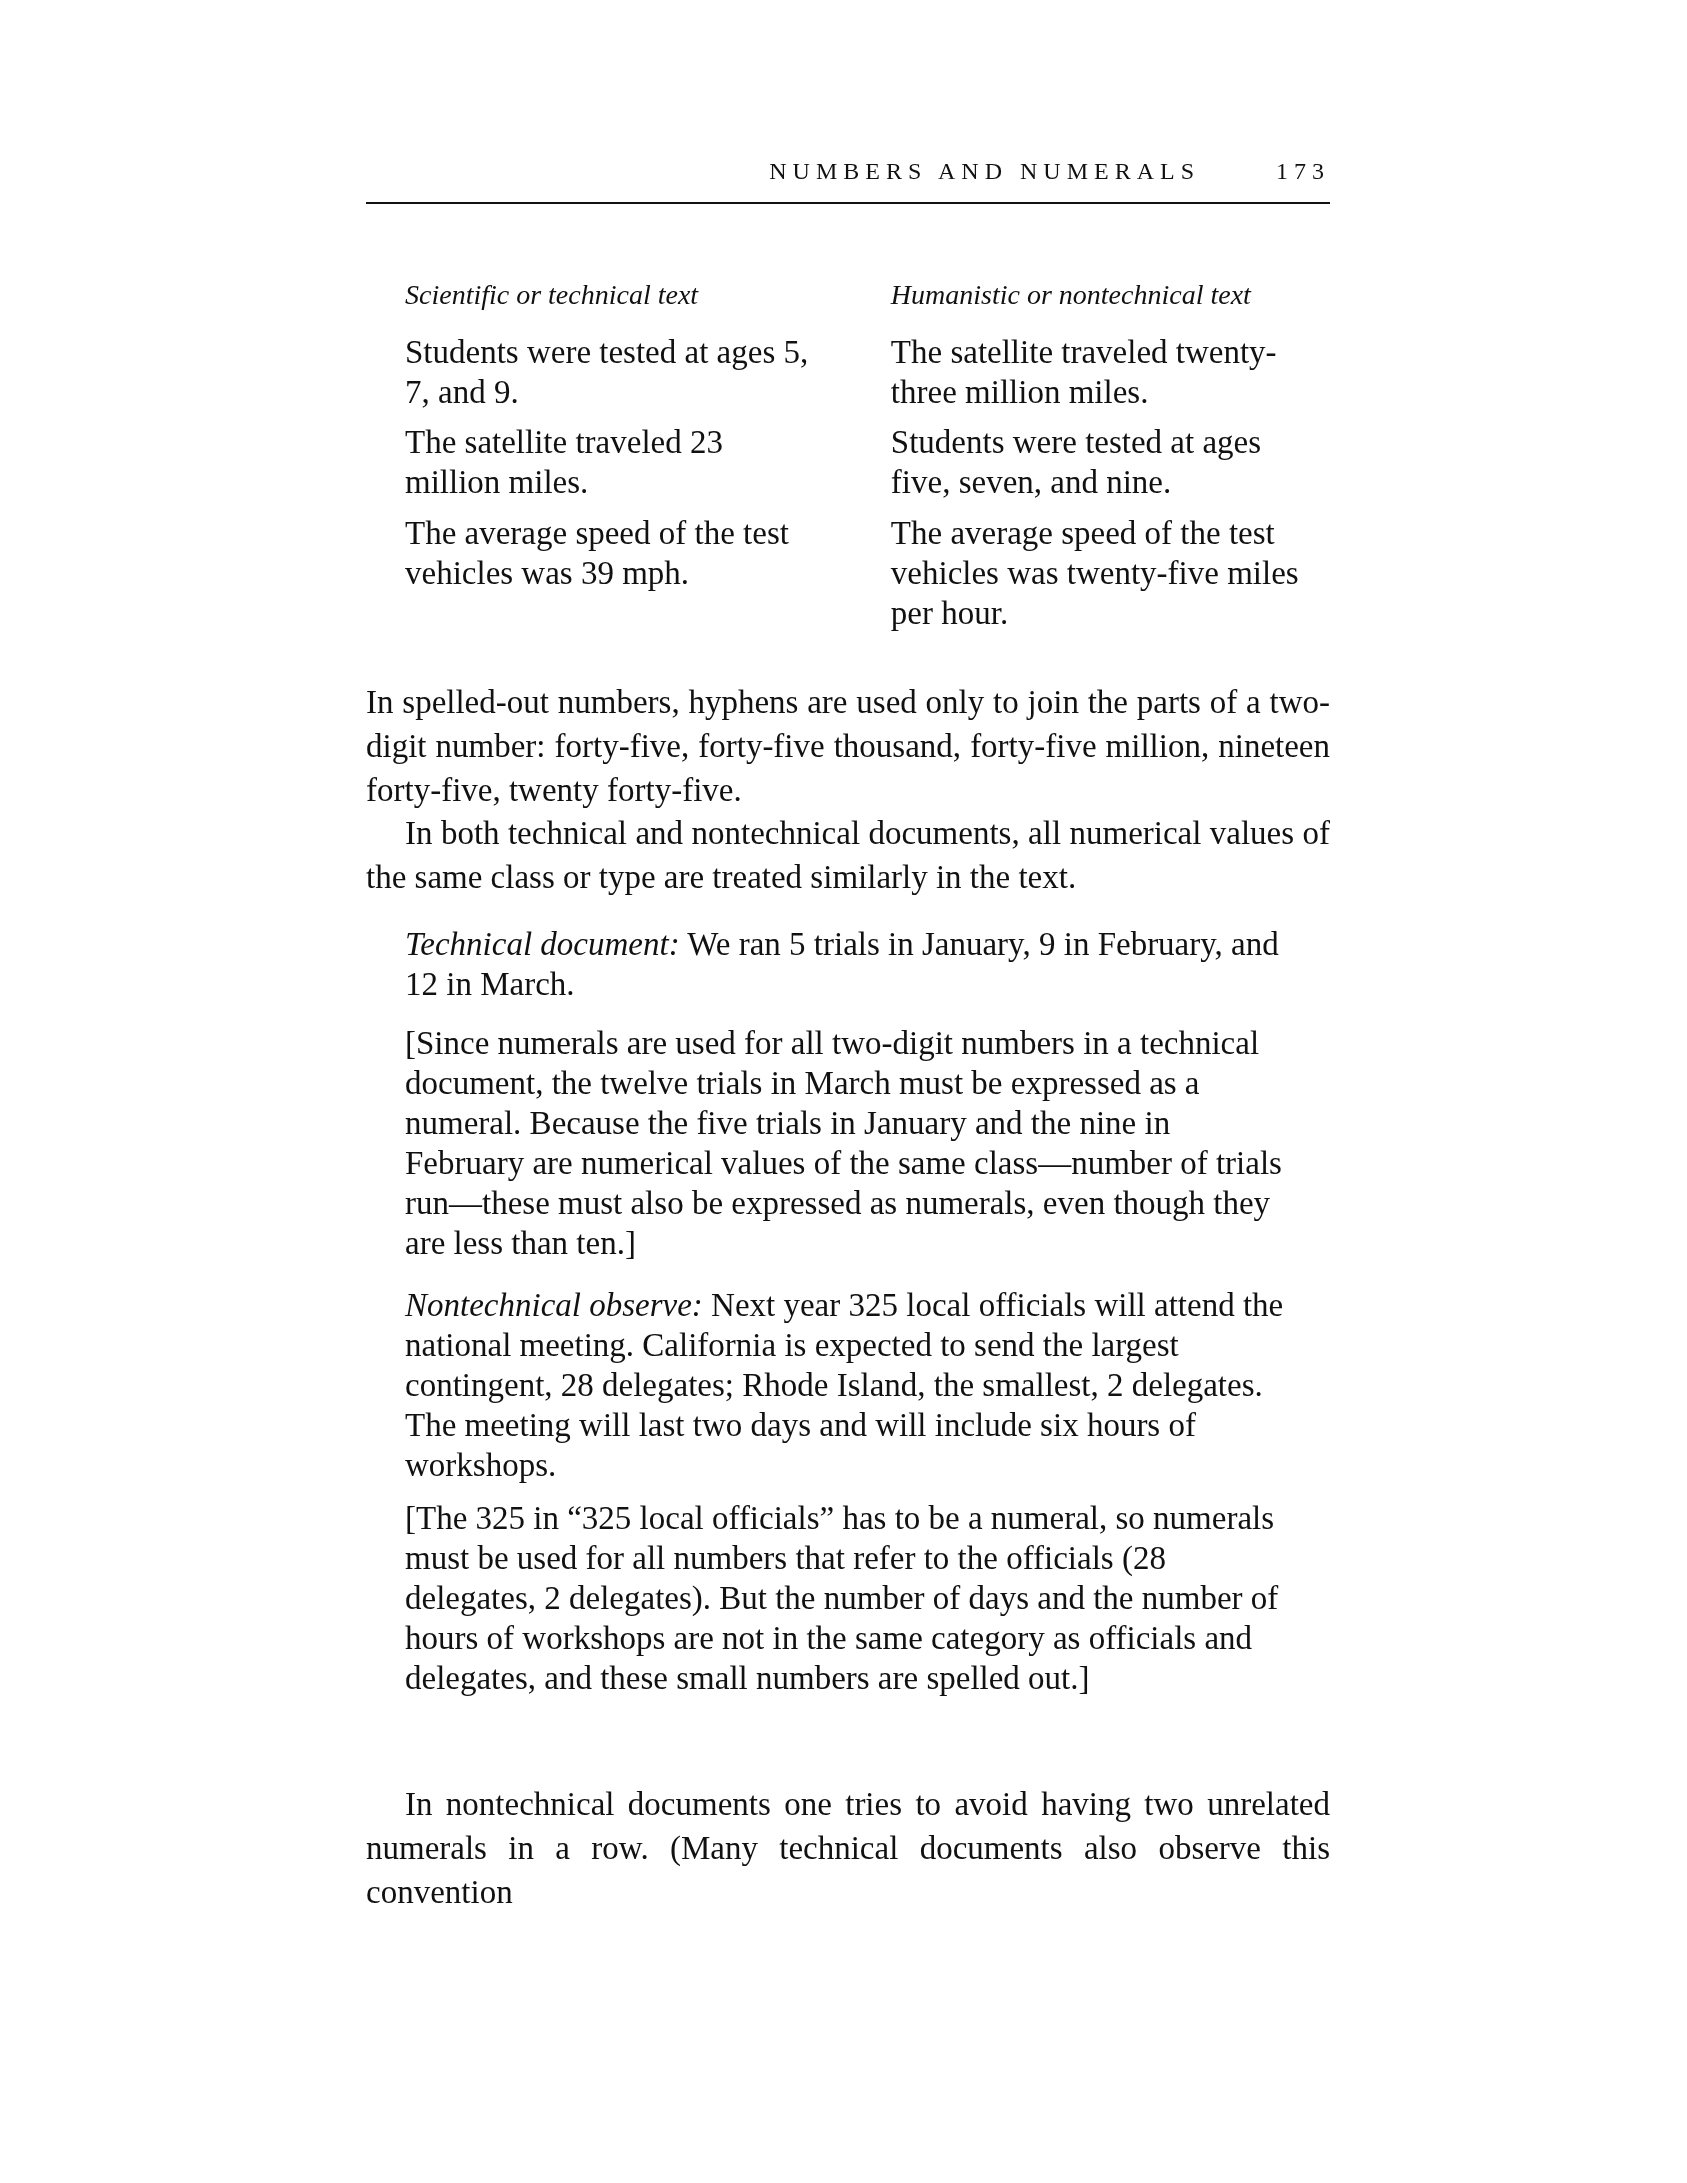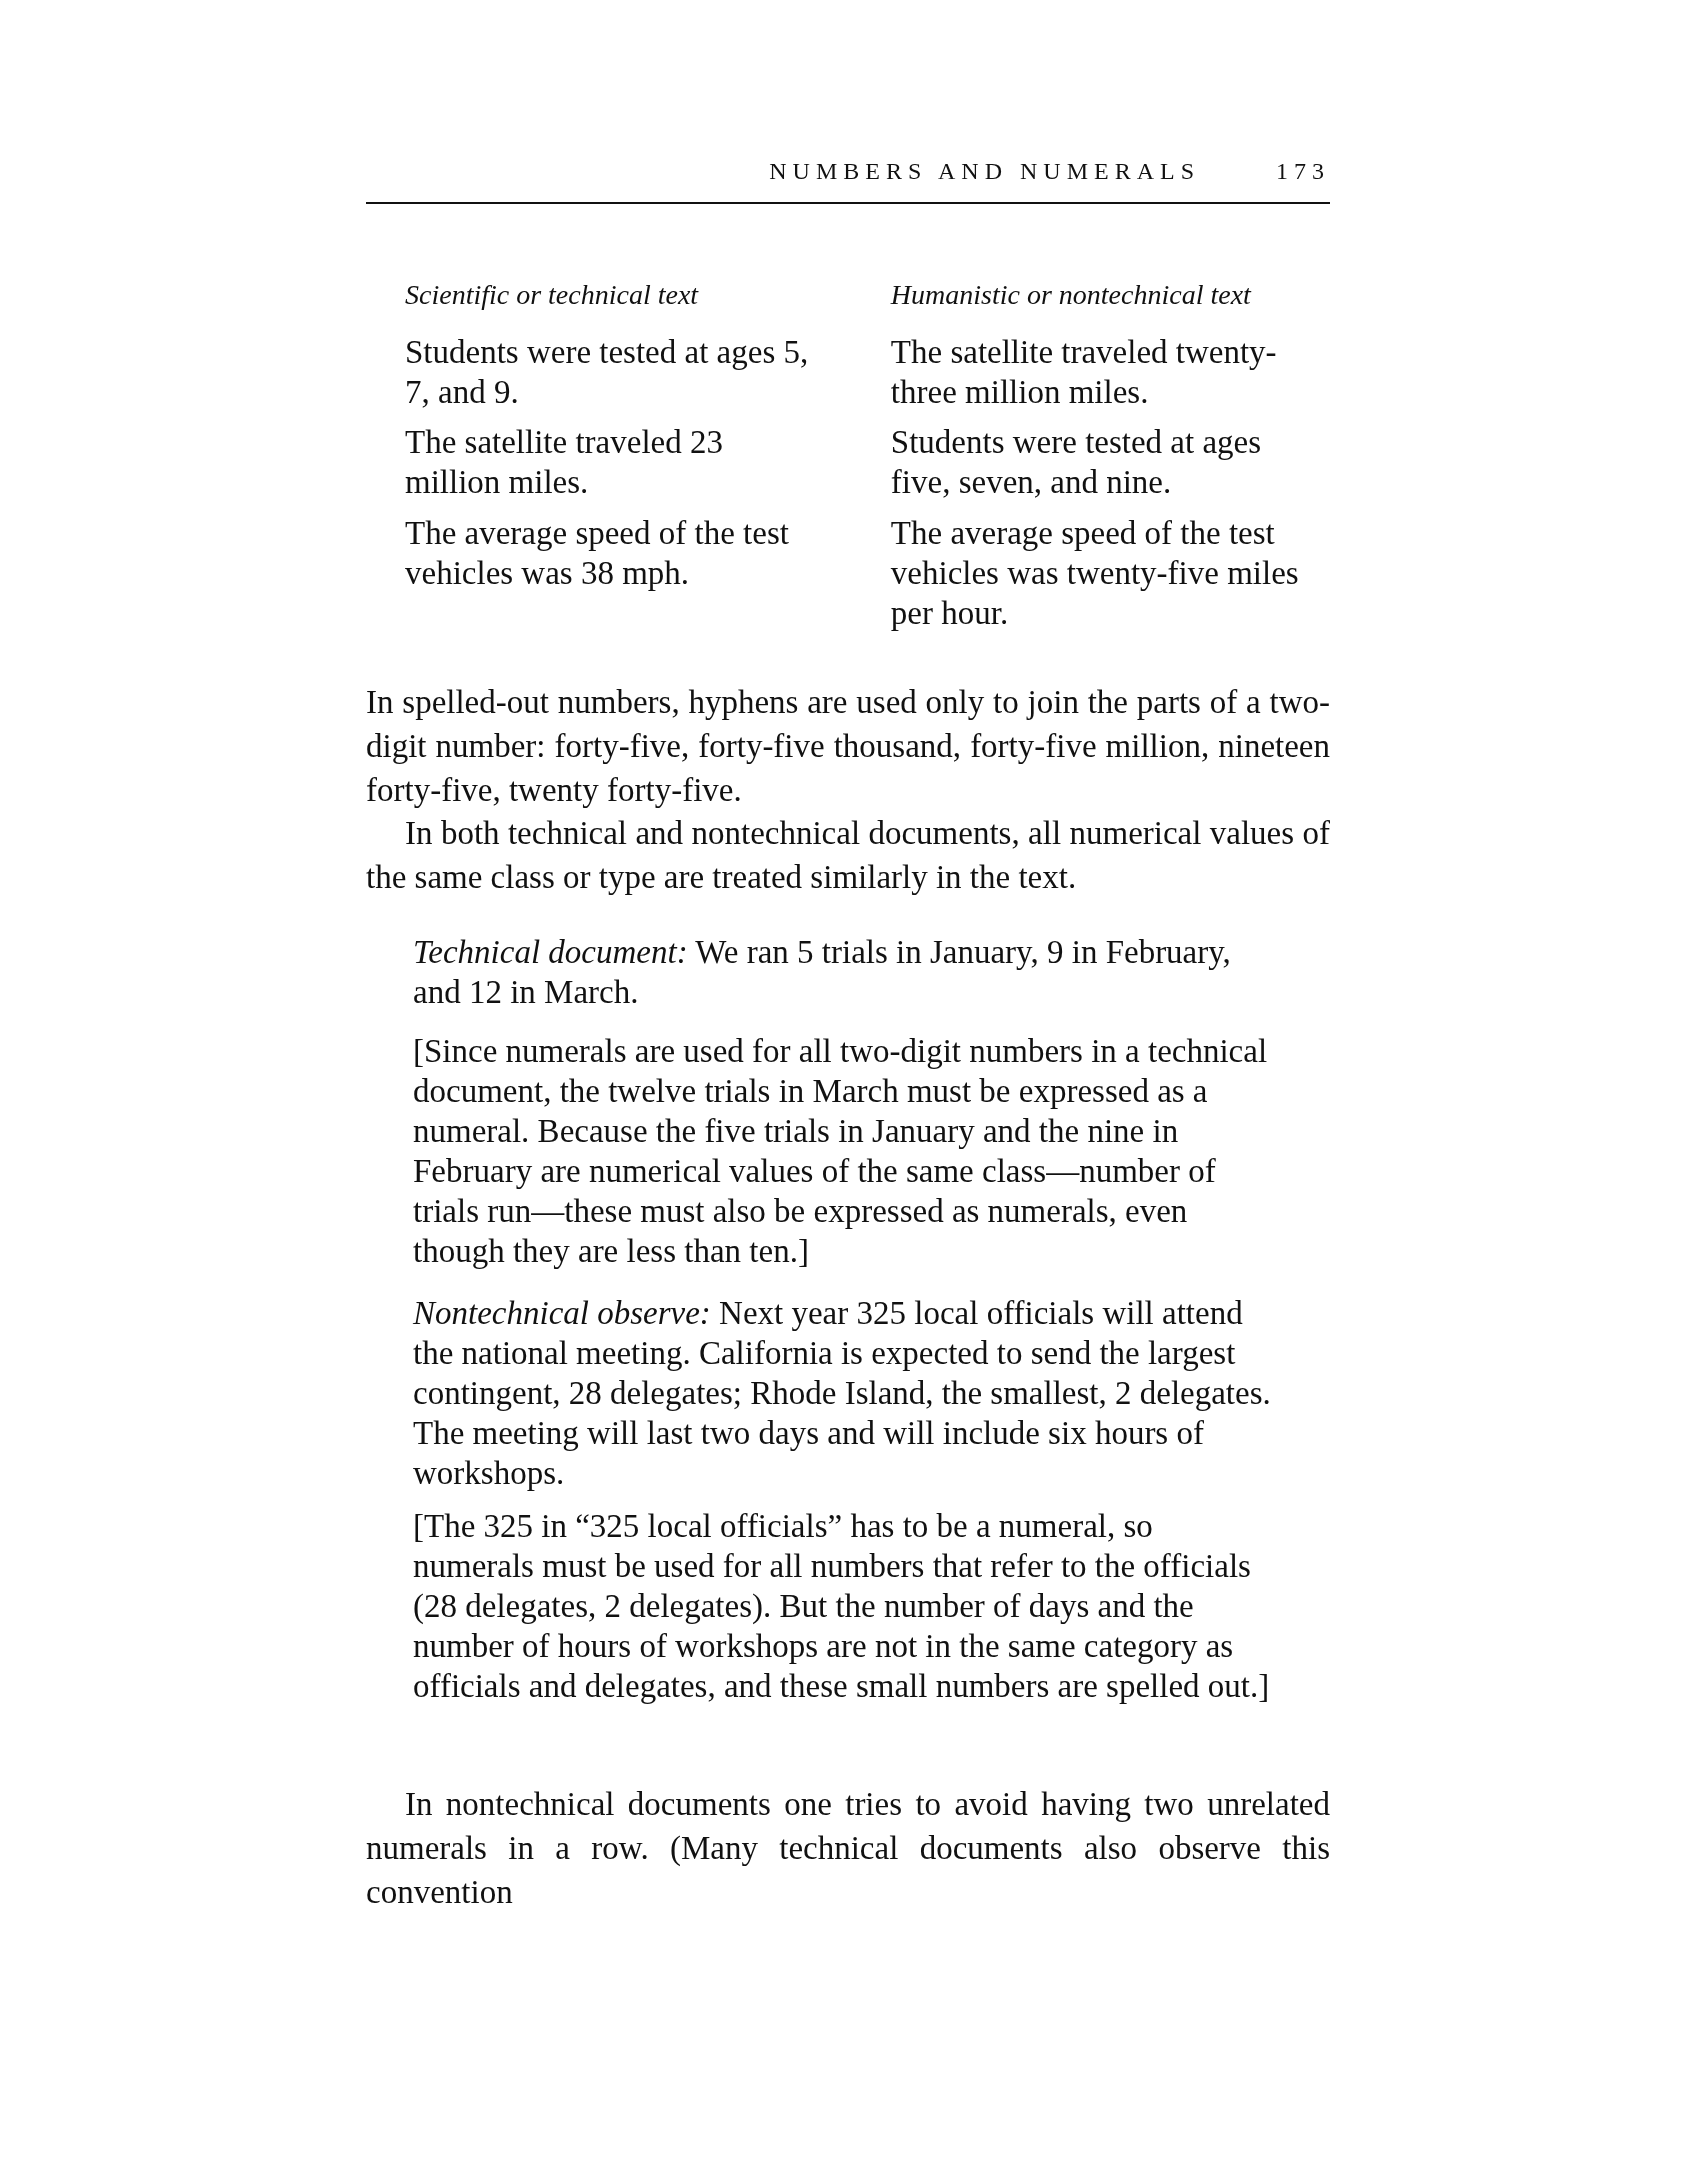--- a/index.html
+++ b/index.html
@@ -87,21 +87,21 @@
     .p1 p, .p2 p { margin: 0; }
     .p2 p { text-indent: 39px; }
     .p2 { top: 811px; }
     .example {
       position: absolute;
       left: 39px;
       width: 880px;
       font-size: 33px;
       line-height: 40px;
     }
-    .example p { margin: 8px; }
+    .example p { margin: 0; }
     .ex1 { top: 924px; }
     .ex1-note { top: 1023px; }
     .ex2 { top: 1285px; }
     .ex2-note { top: 1498px; }
     .lead-in { font-style: italic; }
     .p3 {
       top: 1740px;
       line-height: 44px;
       margin-top: 42px;
     }
@@ -116,21 +116,21 @@
     <span class="running-title">Numbers and Numerals</span>
     <span class="page-number">173</span>
   </div>
   <div class="head-rule"></div>
 
   <div class="comparison">
     <div class="col left">
       <div class="col-heading">Scientific or technical text</div>
       <div class="col-item">Students were tested at ages 5, 7, and 9.</div>
       <div class="col-item">The satellite traveled 23 million miles.</div>
-      <div class="col-item">The average speed of the test vehicles was 38 mph.</div>
+      <div class="col-item">The average speed of the test vehicles was 39 mph.</div>
     </div>
     <div class="col right">
       <div class="col-heading">Humanistic or nontechnical text</div>
       <div class="col-item">The satellite traveled twenty-three million miles.</div>
       <div class="col-item">Students were tested at ages five, seven, and nine.</div>
       <div class="col-item">The average speed of the test vehicles was twenty-five miles per hour.</div>
     </div>
   </div>
 
   <div class="body-block p1">

